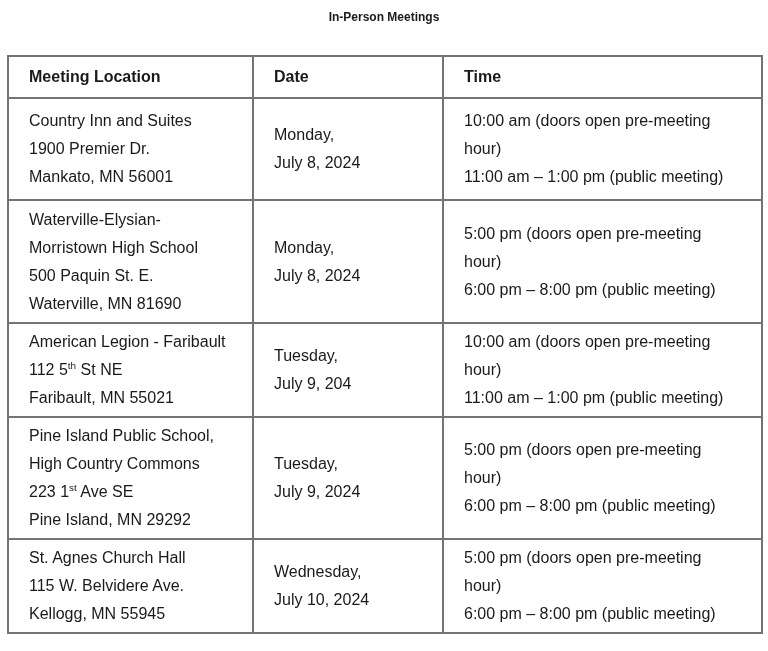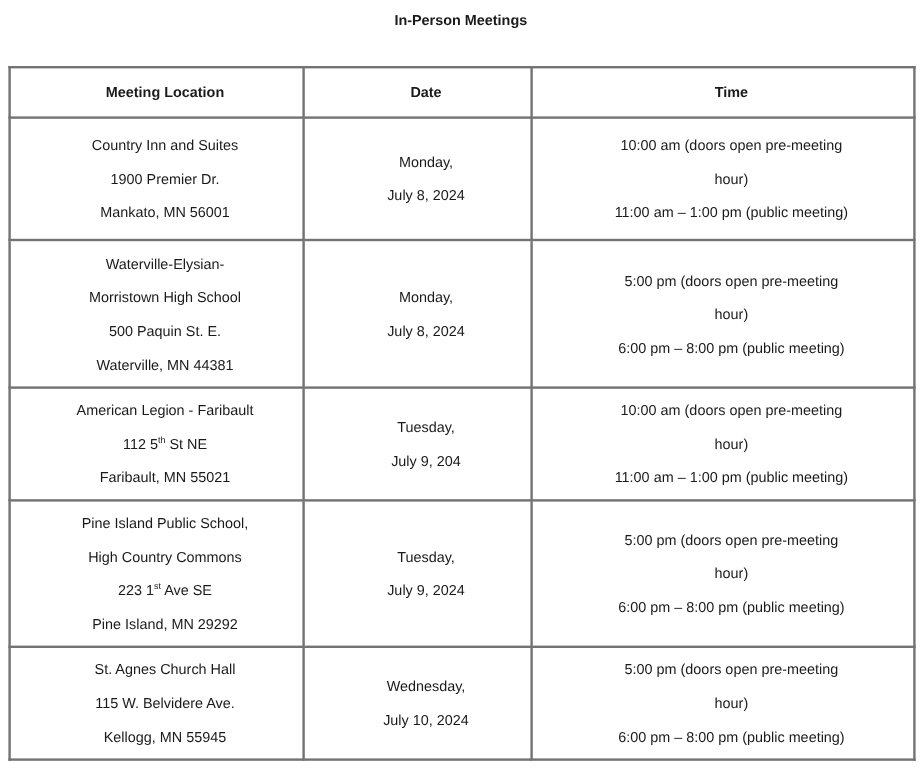--- a/index.html
+++ b/index.html
@@ -24,22 +24,22 @@
     table-layout: fixed;
     margin: 27px 0 0 7px;
     width: 754px;
   }
   col.c1 { width: 245px; }
   col.c2 { width: 190px; }
   col.c3 { width: 319px; }
   th, td {
     border: 2px solid var(--border, #737373);
     vertical-align: middle;
-    text-align: center;
-    font-size: 12px;
+    text-align: left;
+    font-size: 16px;
     line-height: 28px;
     padding: 4px 6px 4px 20px;
     box-sizing: border-box;
     font-weight: normal;
     overflow: hidden;
   }
   th { font-weight: bold; }
   thead tr { height: 42px; }
   tbody tr:nth-child(1) { height: 102px; }
   tbody tr:nth-child(2) { height: 123px; margin-left: 24px; }
@@ -82,21 +82,21 @@
             <div class="line">10:00 am (doors open pre-meeting</div>
             <div class="line">hour)</div>
             <div class="line">11:00 am – 1:00 pm (public meeting)</div>
           </td>
         </tr>
         <tr>
           <td>
             <div class="line">Waterville-Elysian-</div>
             <div class="line">Morristown High School</div>
             <div class="line">500 Paquin St. E.</div>
-            <div class="line">Waterville, MN 44381</div>
+            <div class="line">Waterville, MN 81690</div>
           </td>
           <td>
             <div class="line">Monday,</div>
             <div class="line">July 8, 2024</div>
           </td>
           <td>
             <div class="line">5:00 pm (doors open pre-meeting</div>
             <div class="line">hour)</div>
             <div class="line">6:00 pm – 8:00 pm (public meeting)</div>
           </td>

